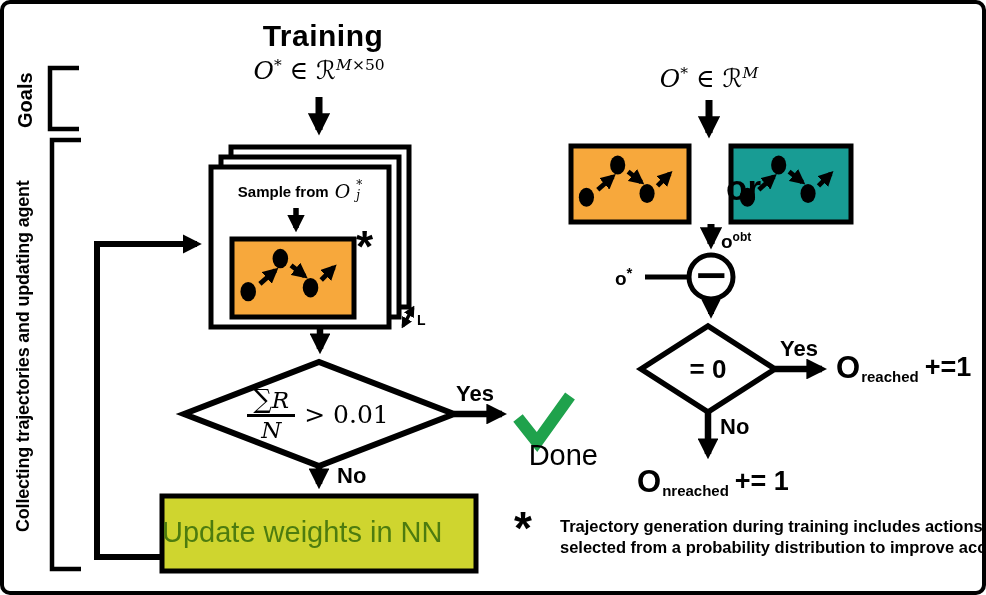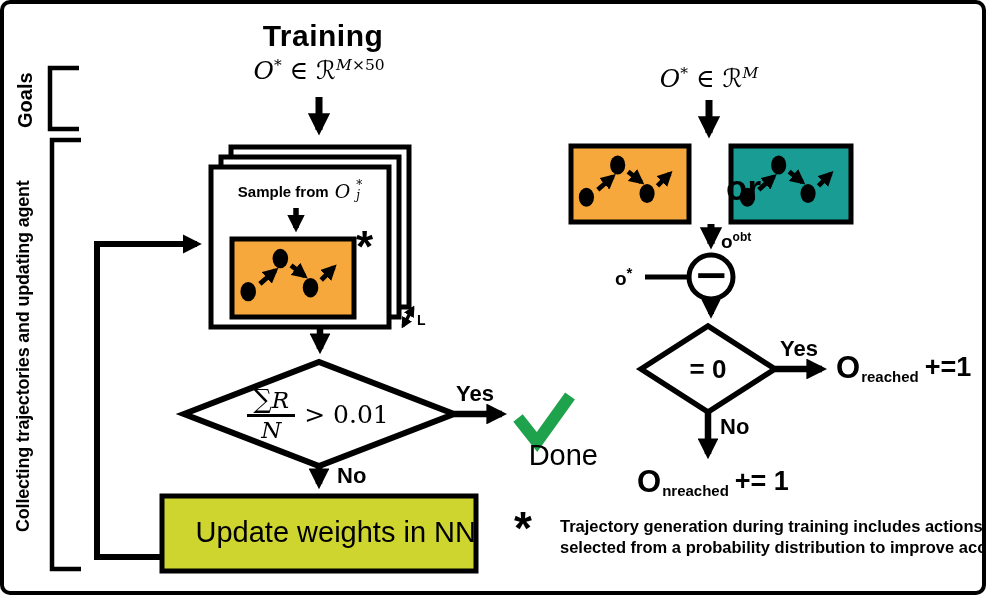--- a/index.html
+++ b/index.html
@@ -158,21 +158,21 @@
       <span class="num"><span class="sum">∑</span><span class="it">R</span></span>
       <span class="den">N</span>
     </span>
     <span class="cmp">&gt; 0.01</span>
   </div>
 
   <div class="txt boldlbl" style="left:452px;top:377px;">Yes</div>
   <div class="txt boldlbl" style="left:333px;top:459px;">No</div>
   <div class="txt" style="left:502px;top:435px;width:92px;text-align:right;font-size:29px;">Done</div>
 
-  <div class="txt" style="left:158px;top:512px;width:314px;text-align:right;font-size:29px;color:#000000;">Update weights in NN</div>
+  <div class="txt" style="left:158px;top:512px;width:314px;text-align:left;font-size:29px;color:#4d7c0f;">Update weights in NN</div>
 
   <div class="txt math" style="left:630px;top:60px;width:150px;">
     <span>O</span><sup class="up">*</sup>
     <span class="up">∈</span>
     <span class="setR">ℛ</span><sup><span>M</span><span class="up"></span></sup>
   </div>
 
   <div class="txt" style="left:690px;top:164px;font-size:35px;font-weight:bold;margin-left:32px;">or</div>
 
   <div class="txt smallvar" style="left:717px;top:226px;">

